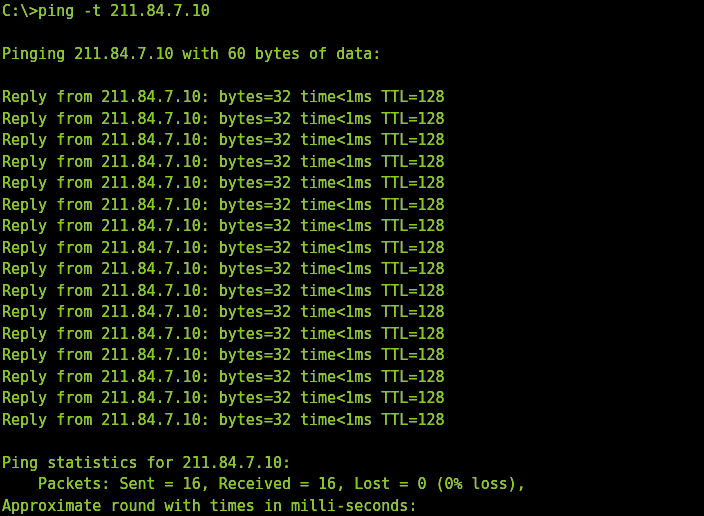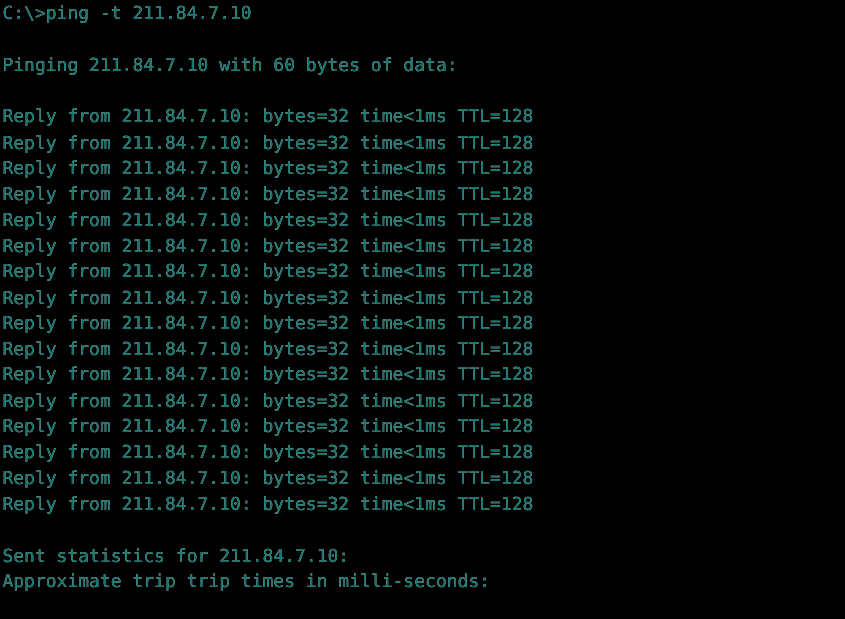--- a/index.html
+++ b/index.html
@@ -26,21 +26,21 @@
     left: 2px;
     top: 1px;
     width: 700px;
   }
   .console-line {
     height: 21.5px;
     white-space: pre;
     font-family: "DejaVu Sans Mono", "Liberation Mono", monospace;
     font-size: 15px;
     line-height: 21.5px;
-    color: #0f766e;
+    color: #84cc16;
     text-shadow: 0 0 0 #d8d8d8;
   }
   .console-line.blank {
     color: transparent;
   }
 </style>
 </head>
 <body>
 
 <div id="console-window">
@@ -59,16 +59,17 @@
       <div class="console-line">Reply from 211.84.7.10: bytes=32 time&lt;1ms TTL=128</div>
       <div class="console-line">Reply from 211.84.7.10: bytes=32 time&lt;1ms TTL=128</div>
       <div class="console-line">Reply from 211.84.7.10: bytes=32 time&lt;1ms TTL=128</div>
       <div class="console-line">Reply from 211.84.7.10: bytes=32 time&lt;1ms TTL=128</div>
       <div class="console-line">Reply from 211.84.7.10: bytes=32 time&lt;1ms TTL=128</div>
       <div class="console-line">Reply from 211.84.7.10: bytes=32 time&lt;1ms TTL=128</div>
       <div class="console-line">Reply from 211.84.7.10: bytes=32 time&lt;1ms TTL=128</div>
       <div class="console-line">Reply from 211.84.7.10: bytes=32 time&lt;1ms TTL=128</div>
       <div class="console-line">Reply from 211.84.7.10: bytes=32 time&lt;1ms TTL=128</div>
       <div class="console-line blank"> </div>
-      <div class="console-line">Sent statistics for 211.84.7.10:</div>
-      <div class="console-line">Approximate trip trip times in milli-seconds:</div>
+      <div class="console-line">Ping statistics for 211.84.7.10:</div>
+      <div class="console-line">    Packets: Sent = 16, Received = 16, Lost = 0 (0% loss),</div>
+      <div class="console-line">Approximate round with times in milli-seconds:</div>
     </div>
 </div>
 
 </body></html>

